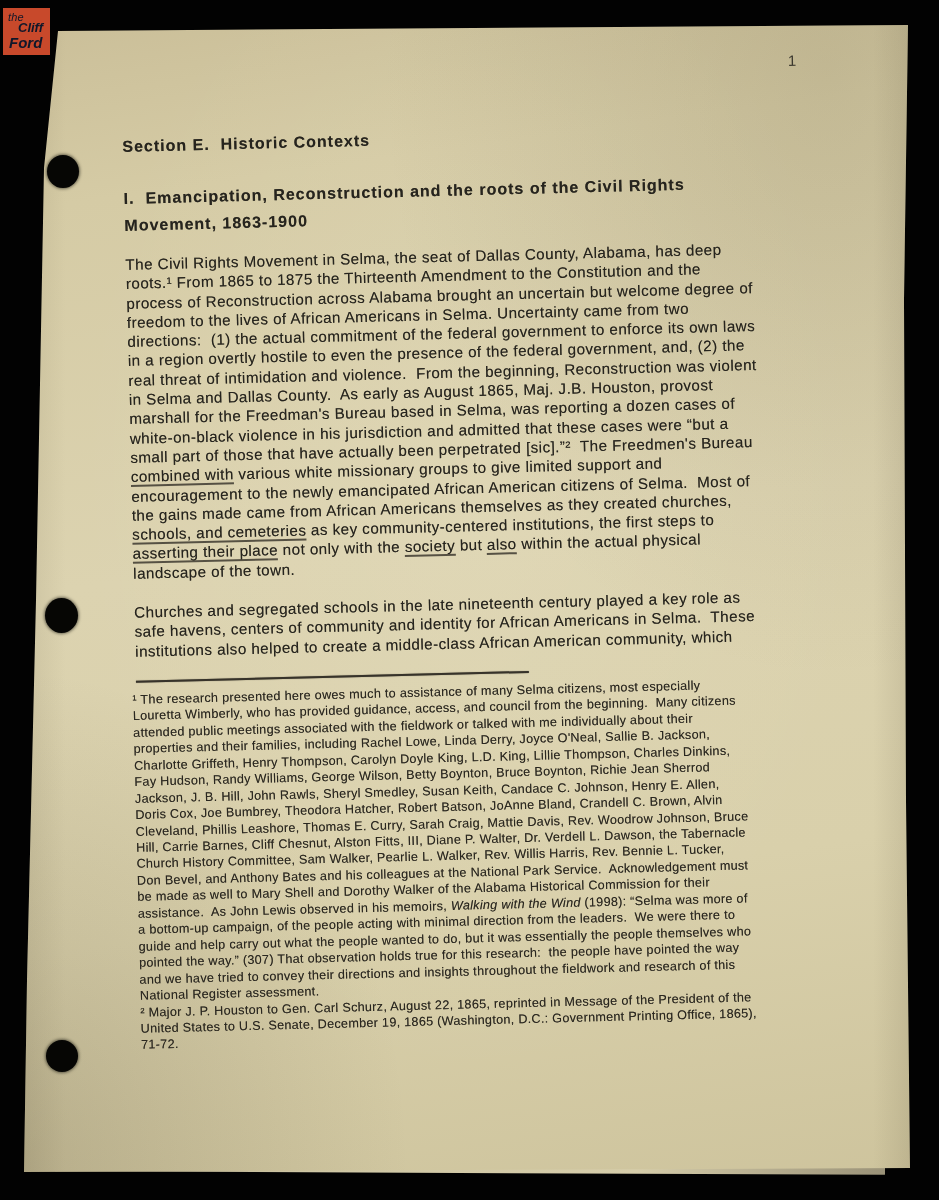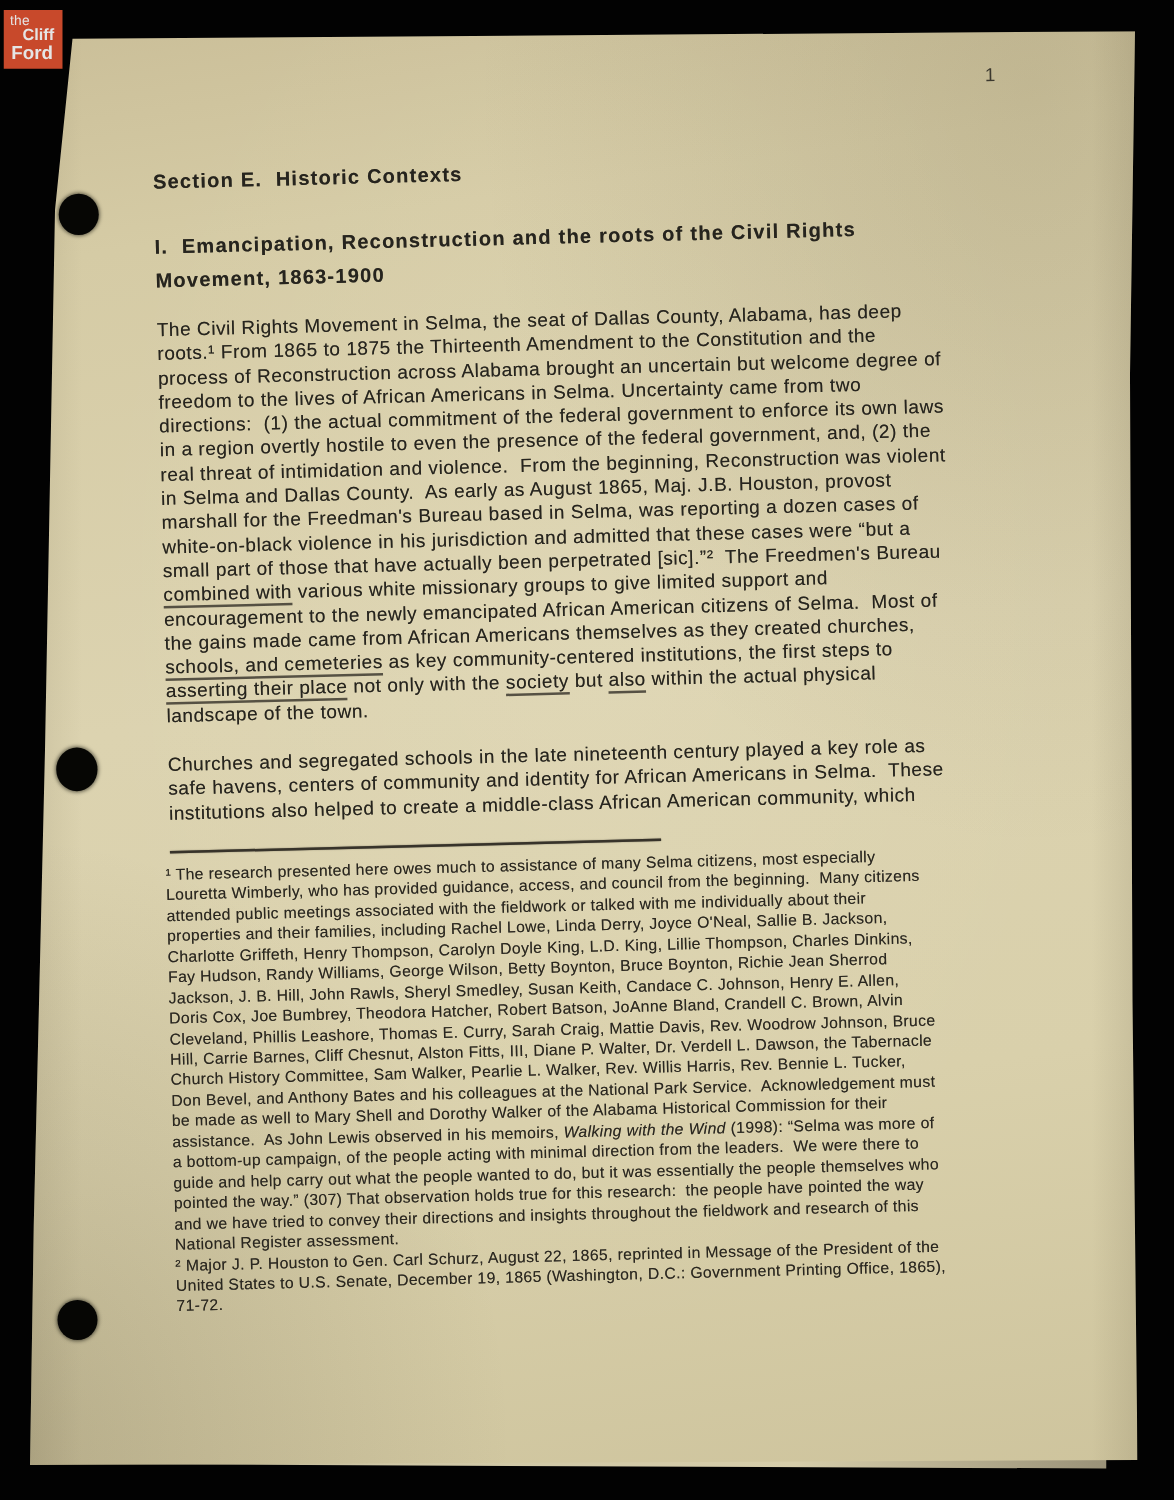--- a/index.html
+++ b/index.html
@@ -29,21 +29,21 @@
   .hole {
     position:absolute; border-radius:50%; background:#060604;
     box-shadow:0 0 3px 1px rgba(15,14,8,.55);
   }
   .hole-1 { left:47px; top:155px; width:32px; height:33px; }
   .hole-2 { left:45px; top:598px; width:33px; height:35px; }
   .hole-3 { left:46px; top:1040px; width:32px; height:32px; }
 
   .logo {
     position:absolute; left:3px; top:8px; width:47px; height:47px;
-    background:#c8492b; color:#e5e5e5; line-height:1;
+    background:#c8492b; color:#0f172a; line-height:1;font-style:italic;
   }
   .logo-the   { position:absolute; left:5px;  top:4px;  font-size:11px; letter-spacing:.2px; }
   .logo-henry { position:absolute; left:15px; top:13px; font-size:13px; font-weight:bold; }
   .logo-ford  { position:absolute; left:6px;  top:27px; font-size:15px; font-weight:bold;text-align:right; }
 
   .page-number {
     position:absolute; left:788px; top:52px; font-size:15px; color:#3b382e;
     transform:rotate(-1deg);
   }
 

